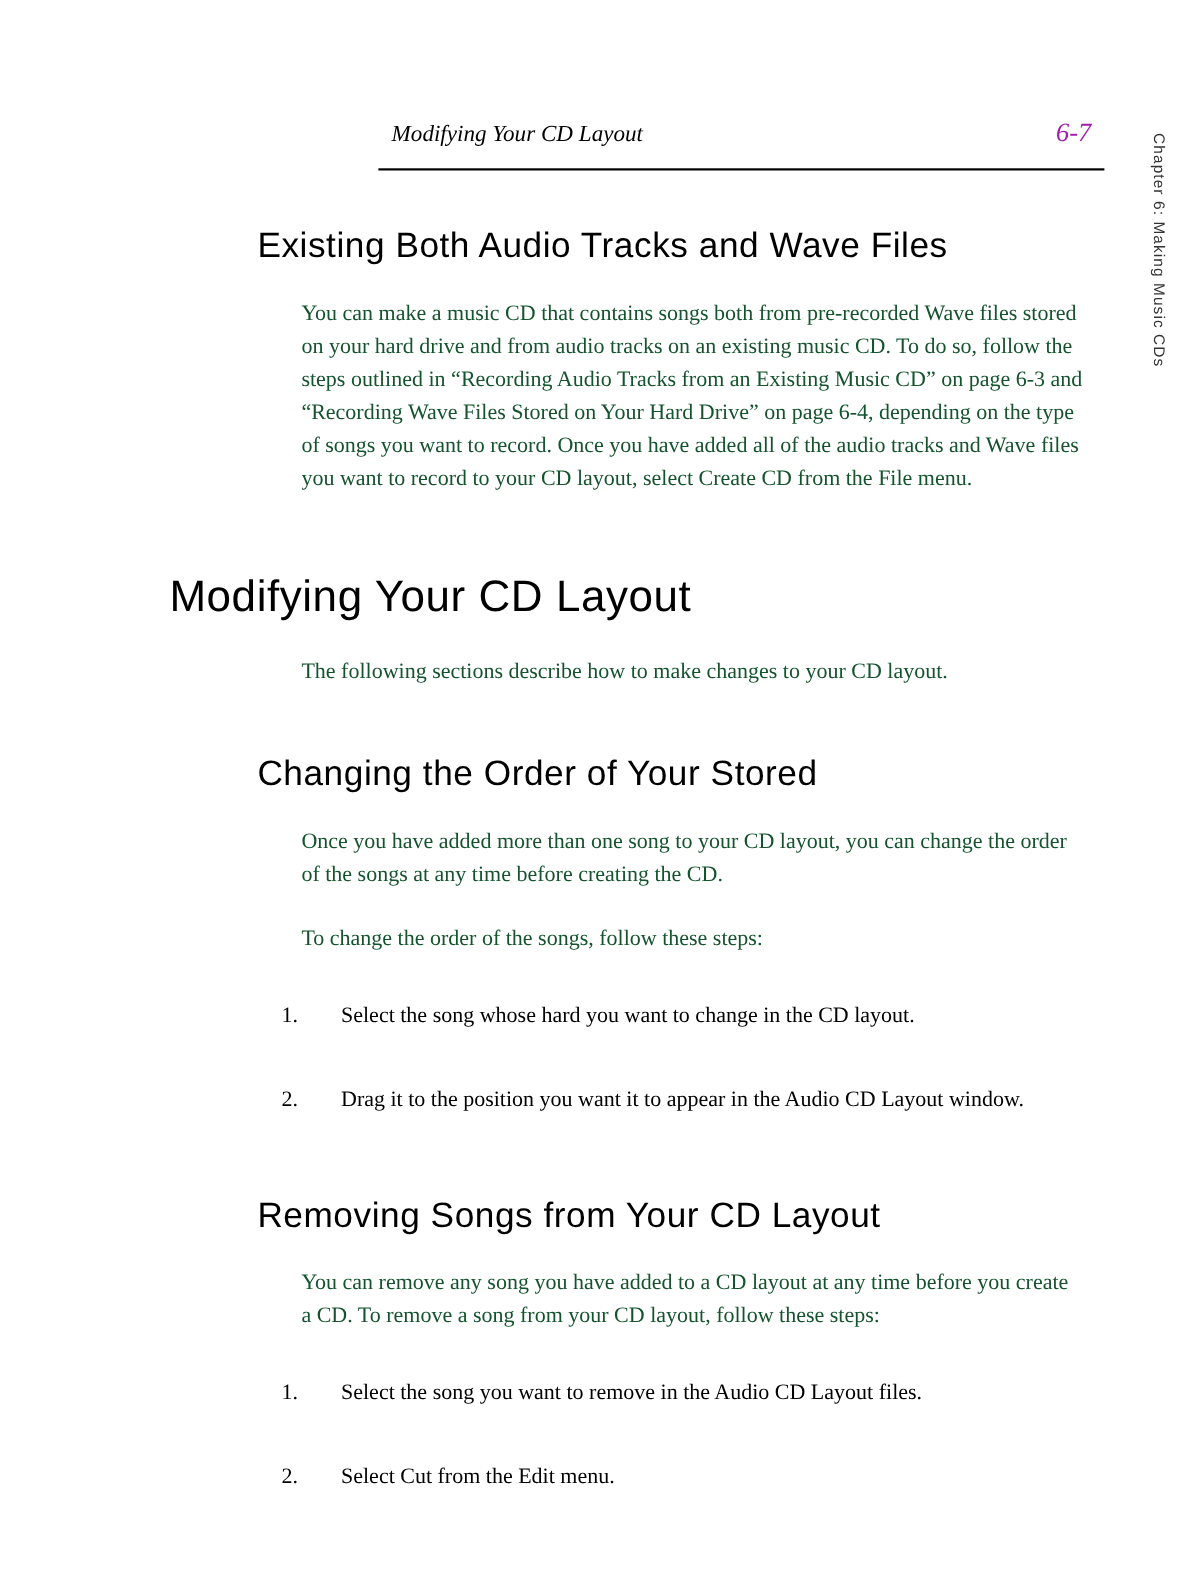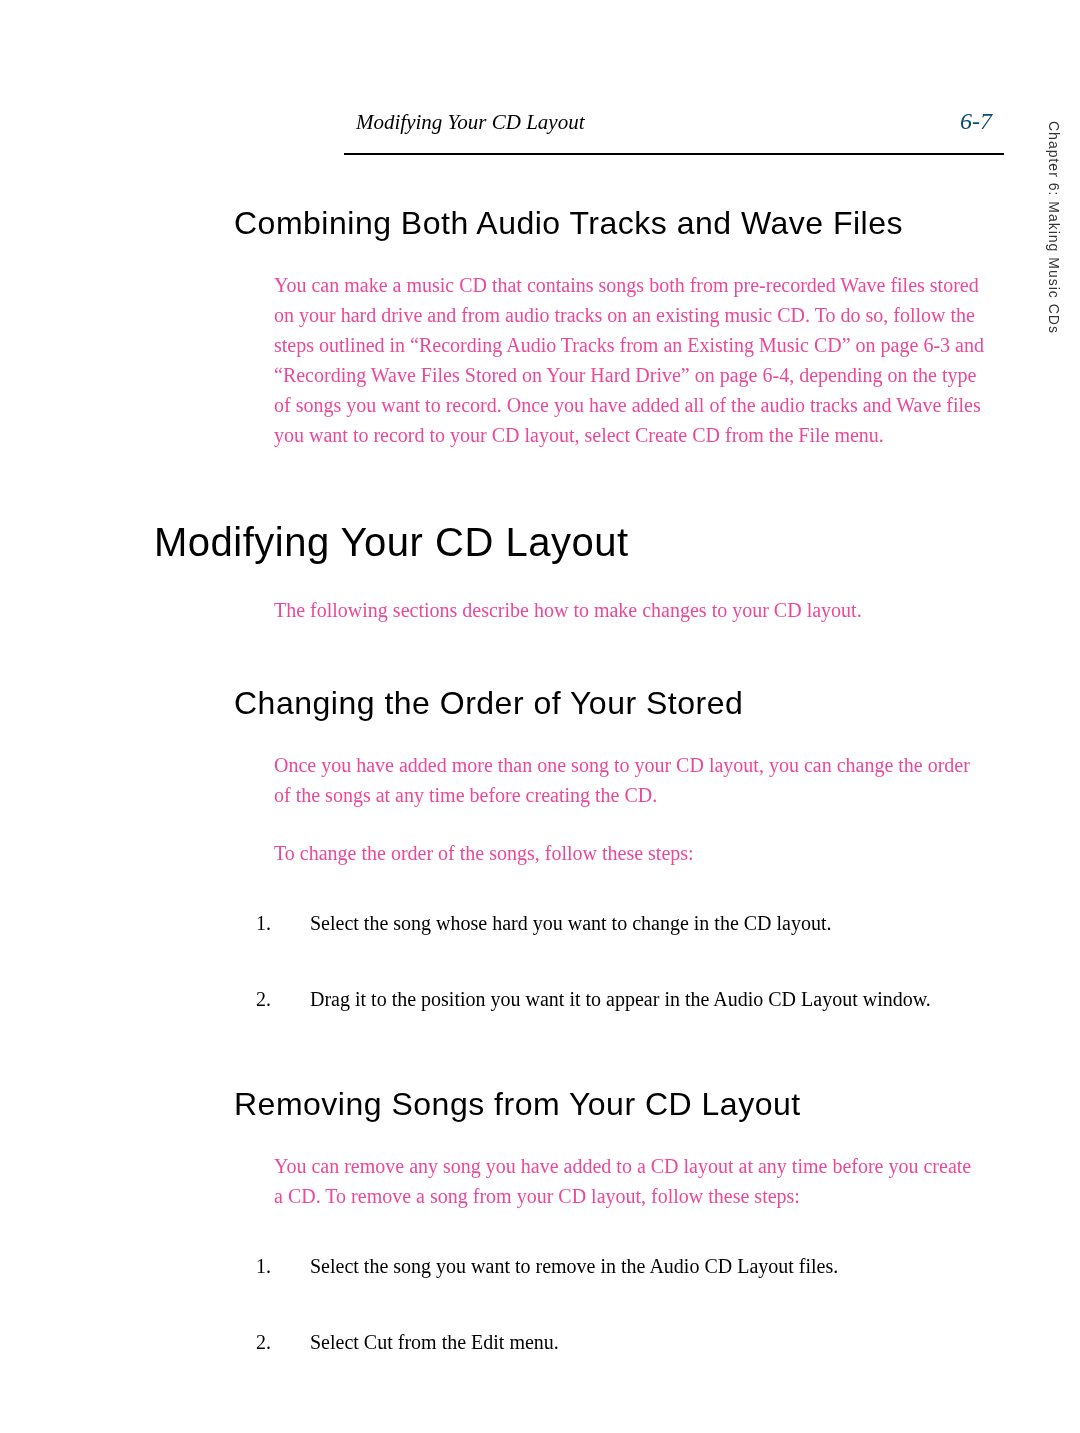--- a/index.html
+++ b/index.html
@@ -26,21 +26,21 @@
       margin-right: 0;
     }
     .header-title {
       font-style: italic;
       font-size: 21px;
       color: #000;
     }
     .page-number {
       font-style: italic;
       font-size: 24px;
-      color: #0c4a6e;
+      color: #a21caf;
     }
     .side-text {
       position: absolute;
       right: 30px;
       top: 85px;
       writing-mode: vertical-rl;
       font-family: Arial, sans-serif;
       font-size: 14px;
       color: #333;
       letter-spacing: 1px;
@@ -60,21 +60,21 @@
       font-weight: normal;
       color: #000;
       margin-left: 30px;
       margin-top: 70px;
       margin-bottom: 30px;
       letter-spacing: 0.5px;
     }
     .body-text {
       font-size: 20px;
       line-height: 1.5;
-      color: #ec4899;
+      color: #14532d;
       margin-left: 150px;
       margin-right: 20px;
       margin-bottom: 28px;
     }
     .list-item {
       font-size: 20px;
       line-height: 1.5;
       color: #000;
       margin-left: 120px;
       margin-right: 20px;
@@ -94,21 +94,21 @@
 </head>
 <body>
 
 <div class="side-text">Chapter 6: Making Music CDs</div>
 
 <div class="header-row">
   <span class="header-title">Modifying Your CD Layout</span>
   <span class="page-number">6-7</span>
 </div>
 
-<h2 class="section-heading">Combining Both Audio Tracks and Wave Files</h2>
+<h2 class="section-heading">Existing Both Audio Tracks and Wave Files</h2>
 <p class="body-text">You can make a music CD that contains songs both from pre-recorded Wave files stored on your hard drive and from audio tracks on an existing music CD. To do so, follow the steps outlined in “Recording Audio Tracks from an Existing Music CD” on page 6-3 and “Recording Wave Files Stored on Your Hard Drive” on page 6-4, depending on the type of songs you want to record. Once you have added all of the audio tracks and Wave files you want to record to your CD layout, select Create CD from the File menu.</p>
 
 <h1 class="main-heading">Modifying Your CD Layout</h1>
 <p class="body-text">The following sections describe how to make changes to your CD layout.</p>
 
 <h2 class="section-heading section-spacing">Changing the Order of Your Stored</h2>
 <p class="body-text">Once you have added more than one song to your CD layout, you can change the order of the songs at any time before creating the CD.</p>
 <p class="body-text">To change the order of the songs, follow these steps:</p>
 
 <div class="list-item">

